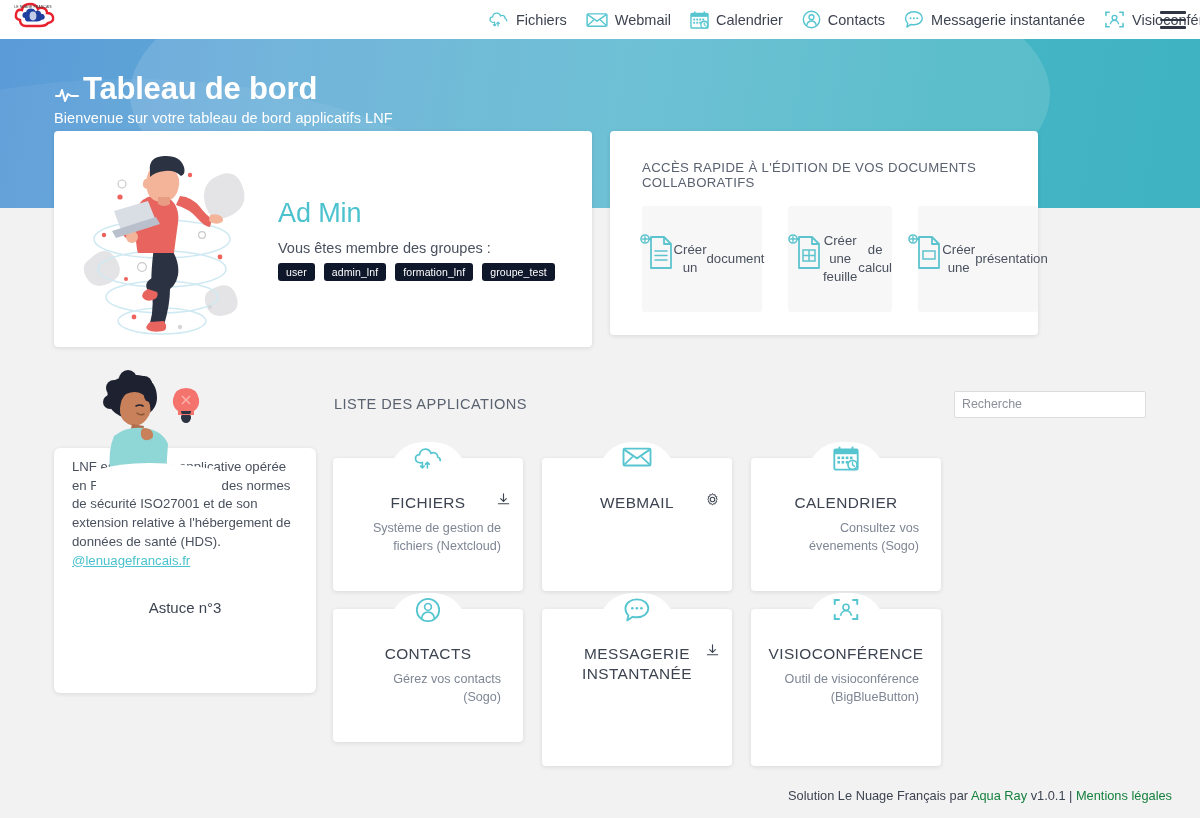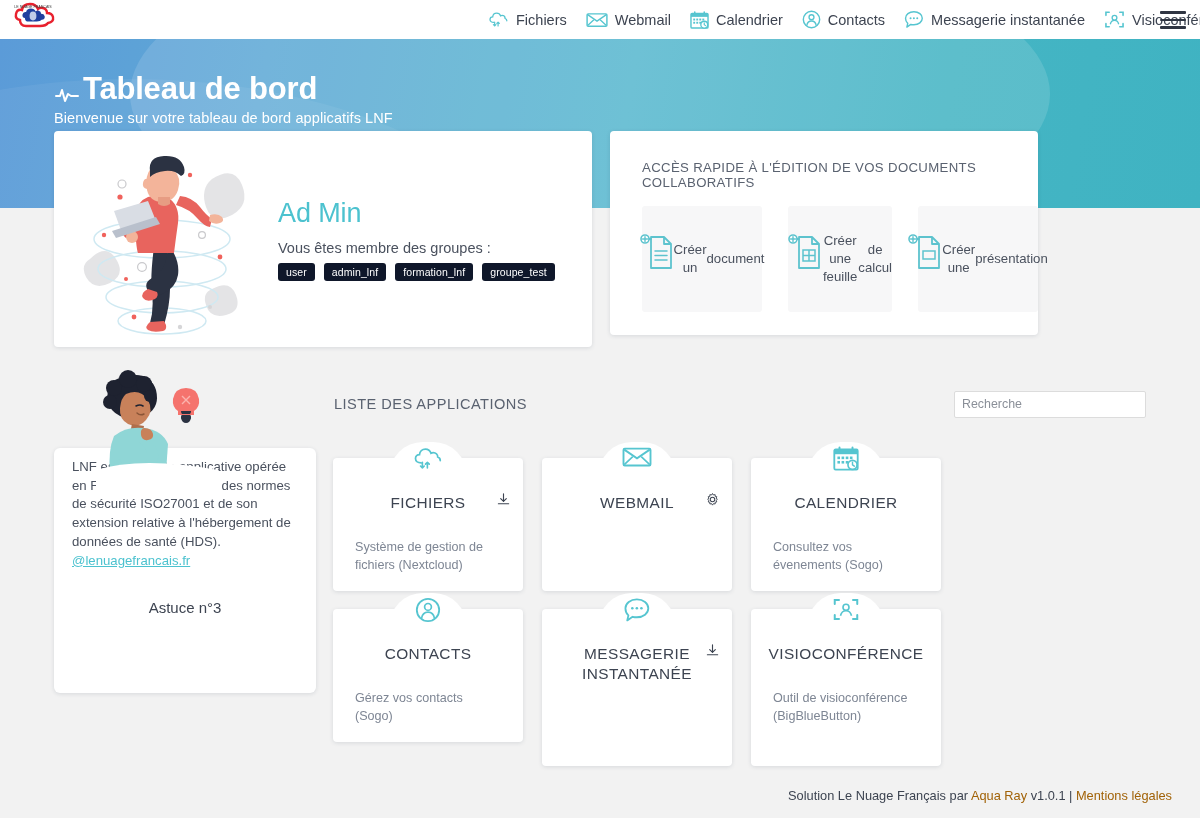--- a/index.html
+++ b/index.html
@@ -153,30 +153,30 @@
   }
   .app-badge {
     position: absolute; right: 12px; top: 34px; color: #3d4451; z-index: 4;
     cursor: pointer; display: flex;
   }
   .app-name {
     margin-top: 35px; text-align: center; color: #3d4451;
     font-size: 15.4px; letter-spacing: 0.4px; line-height: 1.28;
   }
   .app-desc {
-    margin: 26px 22px 0 22px; text-align: left; color: #7e8694;
+    margin: 7px 22px 0 22px; text-align: right; color: #7e8694;
     font-size: 12.6px; line-height: 1.42;
   }
 
   
   .footer {
     position: absolute; right: 28px; bottom: 15px;
     font-size: 12.8px; color: #3d4451;
   }
-  .footer a { color: #a16207; text-decoration: none; }
+  .footer a { color: #15803d; text-decoration: none; }
 </style>
 </head>
 <body>
 
 <div class="page">
 
   <div class="topnav">
 
     <div class="logo-wrap">
       <svg width="70" height="36" viewBox="0 0 70 36">

